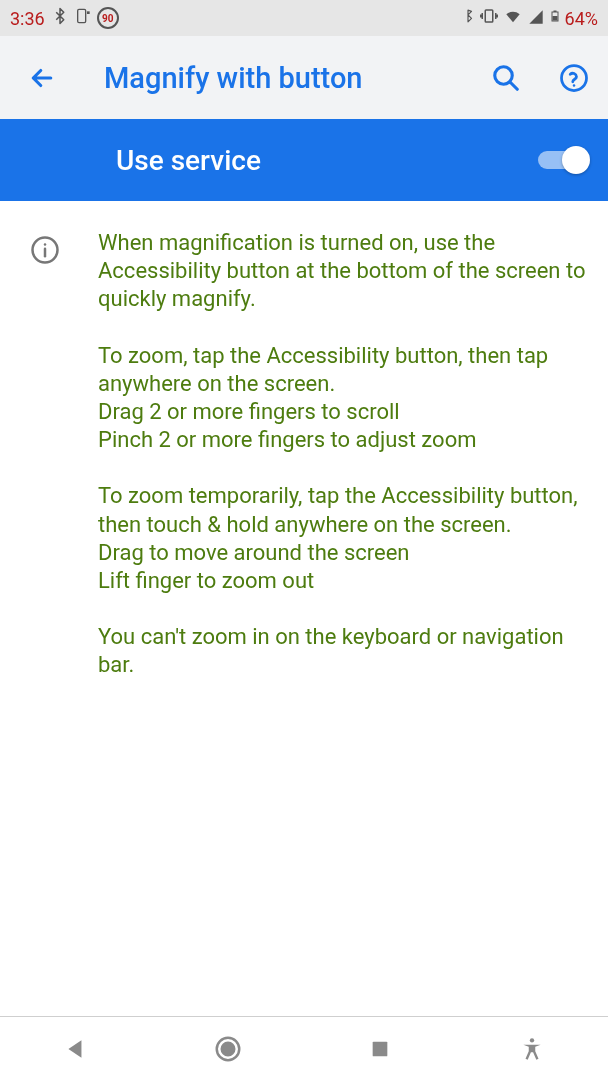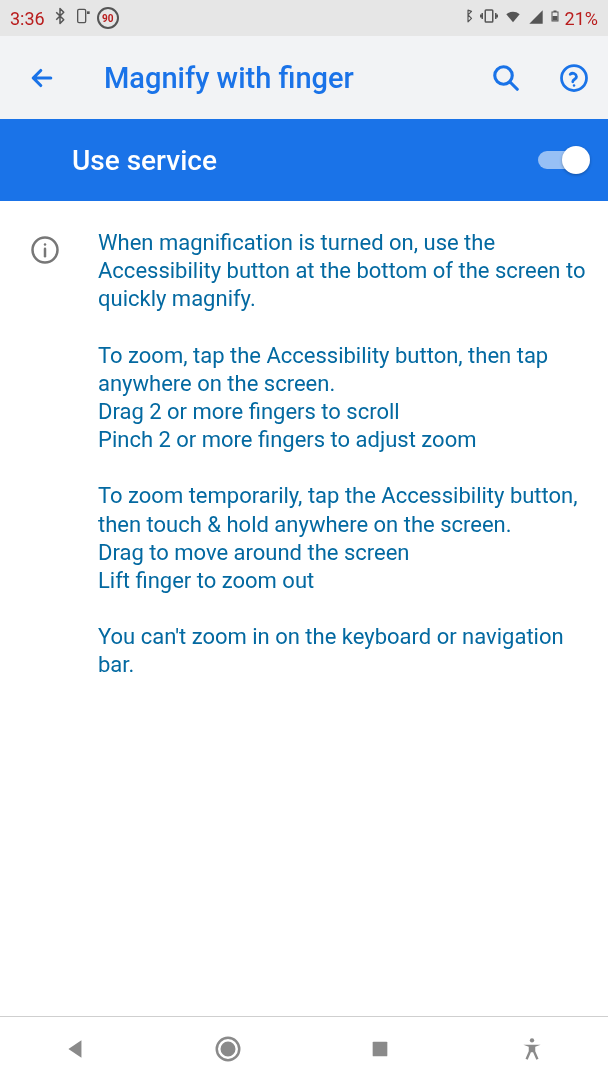--- a/index.html
+++ b/index.html
@@ -60,21 +60,21 @@
       display: inline-flex;
       align-items: center;
       justify-content: center;
     }
     
     .service-banner {
       background: #1a73e8;
       color: #fff;
       display: flex;
       align-items: center;
-      padding: 0 22px 0 72px;
+      padding: 0 22px 0 116px;
       height: 82px;
     }
     .service-banner .label {
       flex: 1;
       font-size: 28px;
       font-weight: 500;
     }
     .switch {
       position: relative;
       width: 48px; height: 30px;
@@ -99,21 +99,21 @@
       display: flex;
       padding: 28px 22px 0 30px;
       gap: 38px;
     }
     .info-icon {
       width: 30px; height: 30px;
       flex-shrink: 0;
       margin-top: 6px;
     }
     .info-text {
-      color: #0369a1;
+      color: #4d7c0f;
       font-size: 22px;
       line-height: 1.28;
       white-space: pre-line;
     }
     .flex-fill { flex: 1; }
     
     .nav-bar {
       height: 65px;
       border-top: 1px solid #cfcfcf;
       display: flex;
@@ -170,31 +170,31 @@
           <path d="M2 22L22 2v20H2z"></path>
         </svg>
     </span>
     <span>
       <svg width="12" height="18" viewBox="0 0 24 24" fill="#555">
           <rect x="6" y="4" width="12" height="18" fill="none" stroke="#555" stroke-width="2"></rect>
           <rect x="9" y="1" width="6" height="3"></rect>
           <rect x="7" y="12" width="10" height="9"></rect>
         </svg>
     </span>
-    <span>21%</span>
+    <span>64%</span>
   </div>
 </div>
 
 <div class="app-bar">
   <span class="icon-btn">
     <svg width="30" height="30" viewBox="0 0 24 24" fill="none" stroke="#1a73e8" stroke-width="2.5" stroke-linecap="round" stroke-linejoin="round">
         <path d="M19 12H5M11 18l-6-6 6-6"></path>
       </svg>
   </span>
-  <span class="title">Magnify with finger</span>
+  <span class="title">Magnify with button</span>
   <span class="icon-btn">
     <svg width="30" height="30" viewBox="0 0 24 24" fill="none" stroke="#1a73e8" stroke-width="2.5" stroke-linecap="round">
         <circle cx="10" cy="10" r="7"></circle>
         <path d="M21 21l-6-6"></path>
       </svg>
   </span>
   <span class="icon-btn">
     <svg width="30" height="30" viewBox="0 0 24 24" fill="none" stroke="#1a73e8" stroke-width="2.2">
         <circle cx="12" cy="12" r="10"></circle>
         <path d="M9 9a3 3 0 015 2c0 2-3 2-3 4" stroke-linecap="round"></path>

